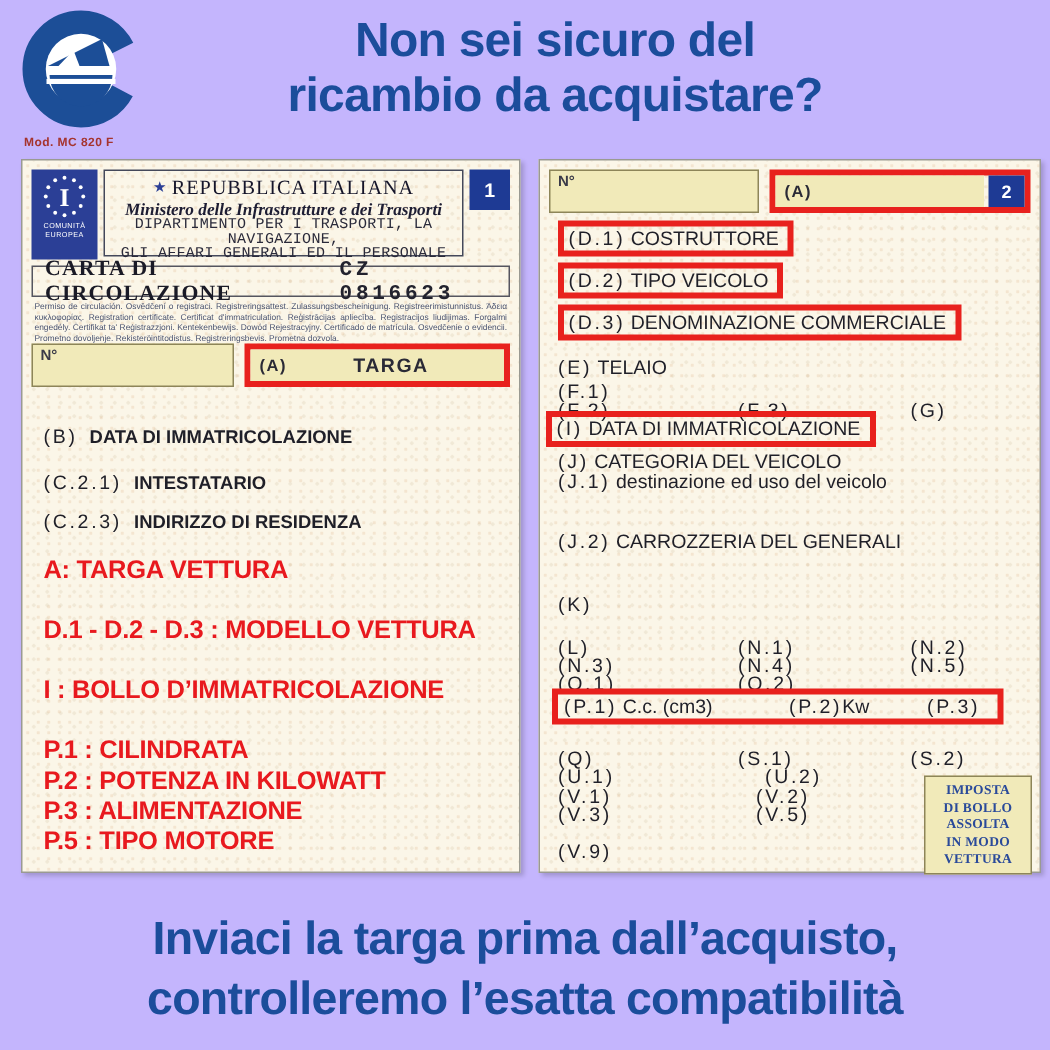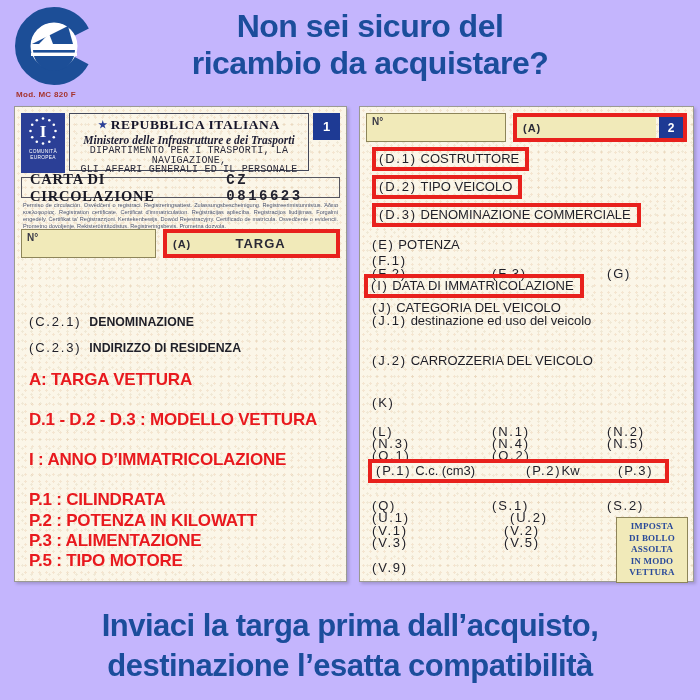--- a/index.html
+++ b/index.html
@@ -25,21 +25,21 @@
   .mod-label{position:absolute;left:16px;top:90px;font-size:8px;font-weight:bold;
     color:#a5342e;letter-spacing:.3px;text-align:right;}
 
   
   .ldoc-header{position:absolute;left:6px;right:6px;top:6px;height:60px;display:flex;align-items:flex-start;}
   .eu-box{width:44px;height:60px;background:#2b3f96;display:flex;flex-direction:column;
     align-items:center;justify-content:flex-start;padding-top:2px;box-sizing:border-box;}
   .eu-label{color:#fff;font-size:4.8px;line-height:5.6px;text-align:center;letter-spacing:.3px;}
   .ministry-box{flex:1;margin-left:4px;border:1px solid #44485a;height:58px;box-sizing:border-box;
     text-align:center;padding-top:3px;}
-  .state-line{font-family:"Liberation Serif",serif;font-weight:bold;font-size:13.5px;
+  .state-line{font-family:"Liberation Serif",serif;font-weight:normal;font-size:13.5px;
     color:#15152a;letter-spacing:.6px;}
   .emblem{color:#2b3f96;font-size:10px;vertical-align:1px;margin-right:3px;}
   .ministry-line{font-family:"Liberation Serif",serif;font-style:italic;font-weight:bold;
     font-size:11.5px;color:#1d1d33;margin-top:1px;}
   .dept-line{font-family:Liberation Mono, monospace;font-size:10px;color:#2a2a3a;line-height:9.6px;letter-spacing:.2px;}
   .page-badge{width:27px;height:27px;margin-left:4px;background:#1e3a94;color:#fff;
     display:flex;align-items:center;justify-content:center;font-size:13px;font-weight:bold;}
 
   .carta-row{position:absolute;left:6px;right:6px;top:70px;height:21px;border:1px solid #55555f;
     display:flex;align-items:center;justify-content:space-between;padding:0 8px;box-sizing:border-box;}
@@ -158,31 +158,34 @@
     <div class="na-row ldoc-na">
       <div class="field-yellow n-box">N°</div>
       <div class="red-wrap" style="flex:1">
         <div class="field-yellow a-box" style="border:none;">
           <span class="a-code">(A)</span>
           <span class="a-value">TARGA</span>
         </div>
       </div>
     </div>
 
+    <div class="ldoc-field" style="top:176px">
+      <span class="code">(B)</span><span class="lbl">DATA DI IMMATRICOLAZIONE</span>
+    </div>
     <div class="ldoc-field" style="top:207px">
-      <span class="code">(C.2.1)</span><span class="lbl">DENOMINAZIONE</span>
+      <span class="code">(C.2.1)</span><span class="lbl">INTESTATARIO</span>
     </div>
     <div class="ldoc-field" style="top:233px">
       <span class="code">(C.2.3)</span><span class="lbl">INDIRIZZO DI RESIDENZA</span>
     </div>
 
     <div class="notes">
       <div class="note">A: TARGA VETTURA</div>
       <div class="note">D.1 - D.2 - D.3 : MODELLO VETTURA</div>
-      <div class="note">I : ANNO D’IMMATRICOLAZIONE</div>
+      <div class="note">I : BOLLO D’IMMATRICOLAZIONE</div>
       <div class="note">P.1 : CILINDRATA</div>
       <div class="note">P.2 : POTENZA IN KILOWATT</div>
       <div class="note">P.3 : ALIMENTAZIONE</div>
       <div class="note">P.5 :  TIPO MOTORE</div>
     </div>
   </div>
 
   <div class="doc doc-right">
 
     <div class="na-row rdoc-na">
@@ -205,21 +208,21 @@
         <span class="code">(D.2)</span>&nbsp;<span class="lbl">TIPO VEICOLO</span>
       </span>
     </div>
     <div class="rrow" style="top:96px">
       <span class="red-inline">
         <span class="code">(D.3)</span>&nbsp;<span class="lbl">DENOMINAZIONE COMMERCIALE</span>
       </span>
     </div>
 
     <div class="rrow" style="top:131px">
-      <span class="code">(E)</span> <span class="lbl">POTENZA</span>
+      <span class="code">(E)</span> <span class="lbl">TELAIO</span>
     </div>
     <div class="rrow" style="top:147px">
       <span class="code">(F.1)</span>
     </div>
     <div class="rrow grid3" style="top:160px">
       <span class="code">(F.2)</span>
       <span class="code">(F.3)</span>
       <span class="code">(G)</span>
     </div>
     <div class="rrow" style="top:167px;left:4px">
@@ -227,21 +230,21 @@
         <span class="code">(I)</span>&nbsp;<span class="lbl">DATA DI IMMATRICOLAZIONE</span>
       </span>
     </div>
     <div class="rrow" style="top:194px">
       <span class="code">(J)</span> <span class="lbl">CATEGORIA DEL VEICOLO</span>
     </div>
     <div class="rrow" style="top:207px">
       <span class="code">(J.1)</span> <span class="lbl">destinazione ed uso del veicolo</span>
     </div>
     <div class="rrow" style="top:247px">
-      <span class="code">(J.2)</span> <span class="lbl">CARROZZERIA DEL VEICOLO</span>
+      <span class="code">(J.2)</span> <span class="lbl">CARROZZERIA DEL GENERALI</span>
     </div>
     <div class="rrow" style="top:289px">
       <span class="code">(K)</span>
     </div>
     <div class="rrow grid3" style="top:318px">
       <span class="code">(L)</span>
       <span class="code">(N.1)</span>
       <span class="code">(N.2)</span>
     </div>
     <div class="rrow grid3" style="top:330px">
@@ -291,16 +294,16 @@
       <div>IMPOSTA</div>
       <div>DI BOLLO</div>
       <div>ASSOLTA</div>
       <div>IN MODO</div>
       <div>VETTURA</div>
     </div>
   </div>
 
   <div class="footer-text">
     <div>Inviaci la targa prima dall’acquisto,</div>
-    <div>destinazione l’esatta compatibilità</div>
+    <div>controlleremo l’esatta compatibilità</div>
   </div>
 
 </div>
 
 </body></html>

